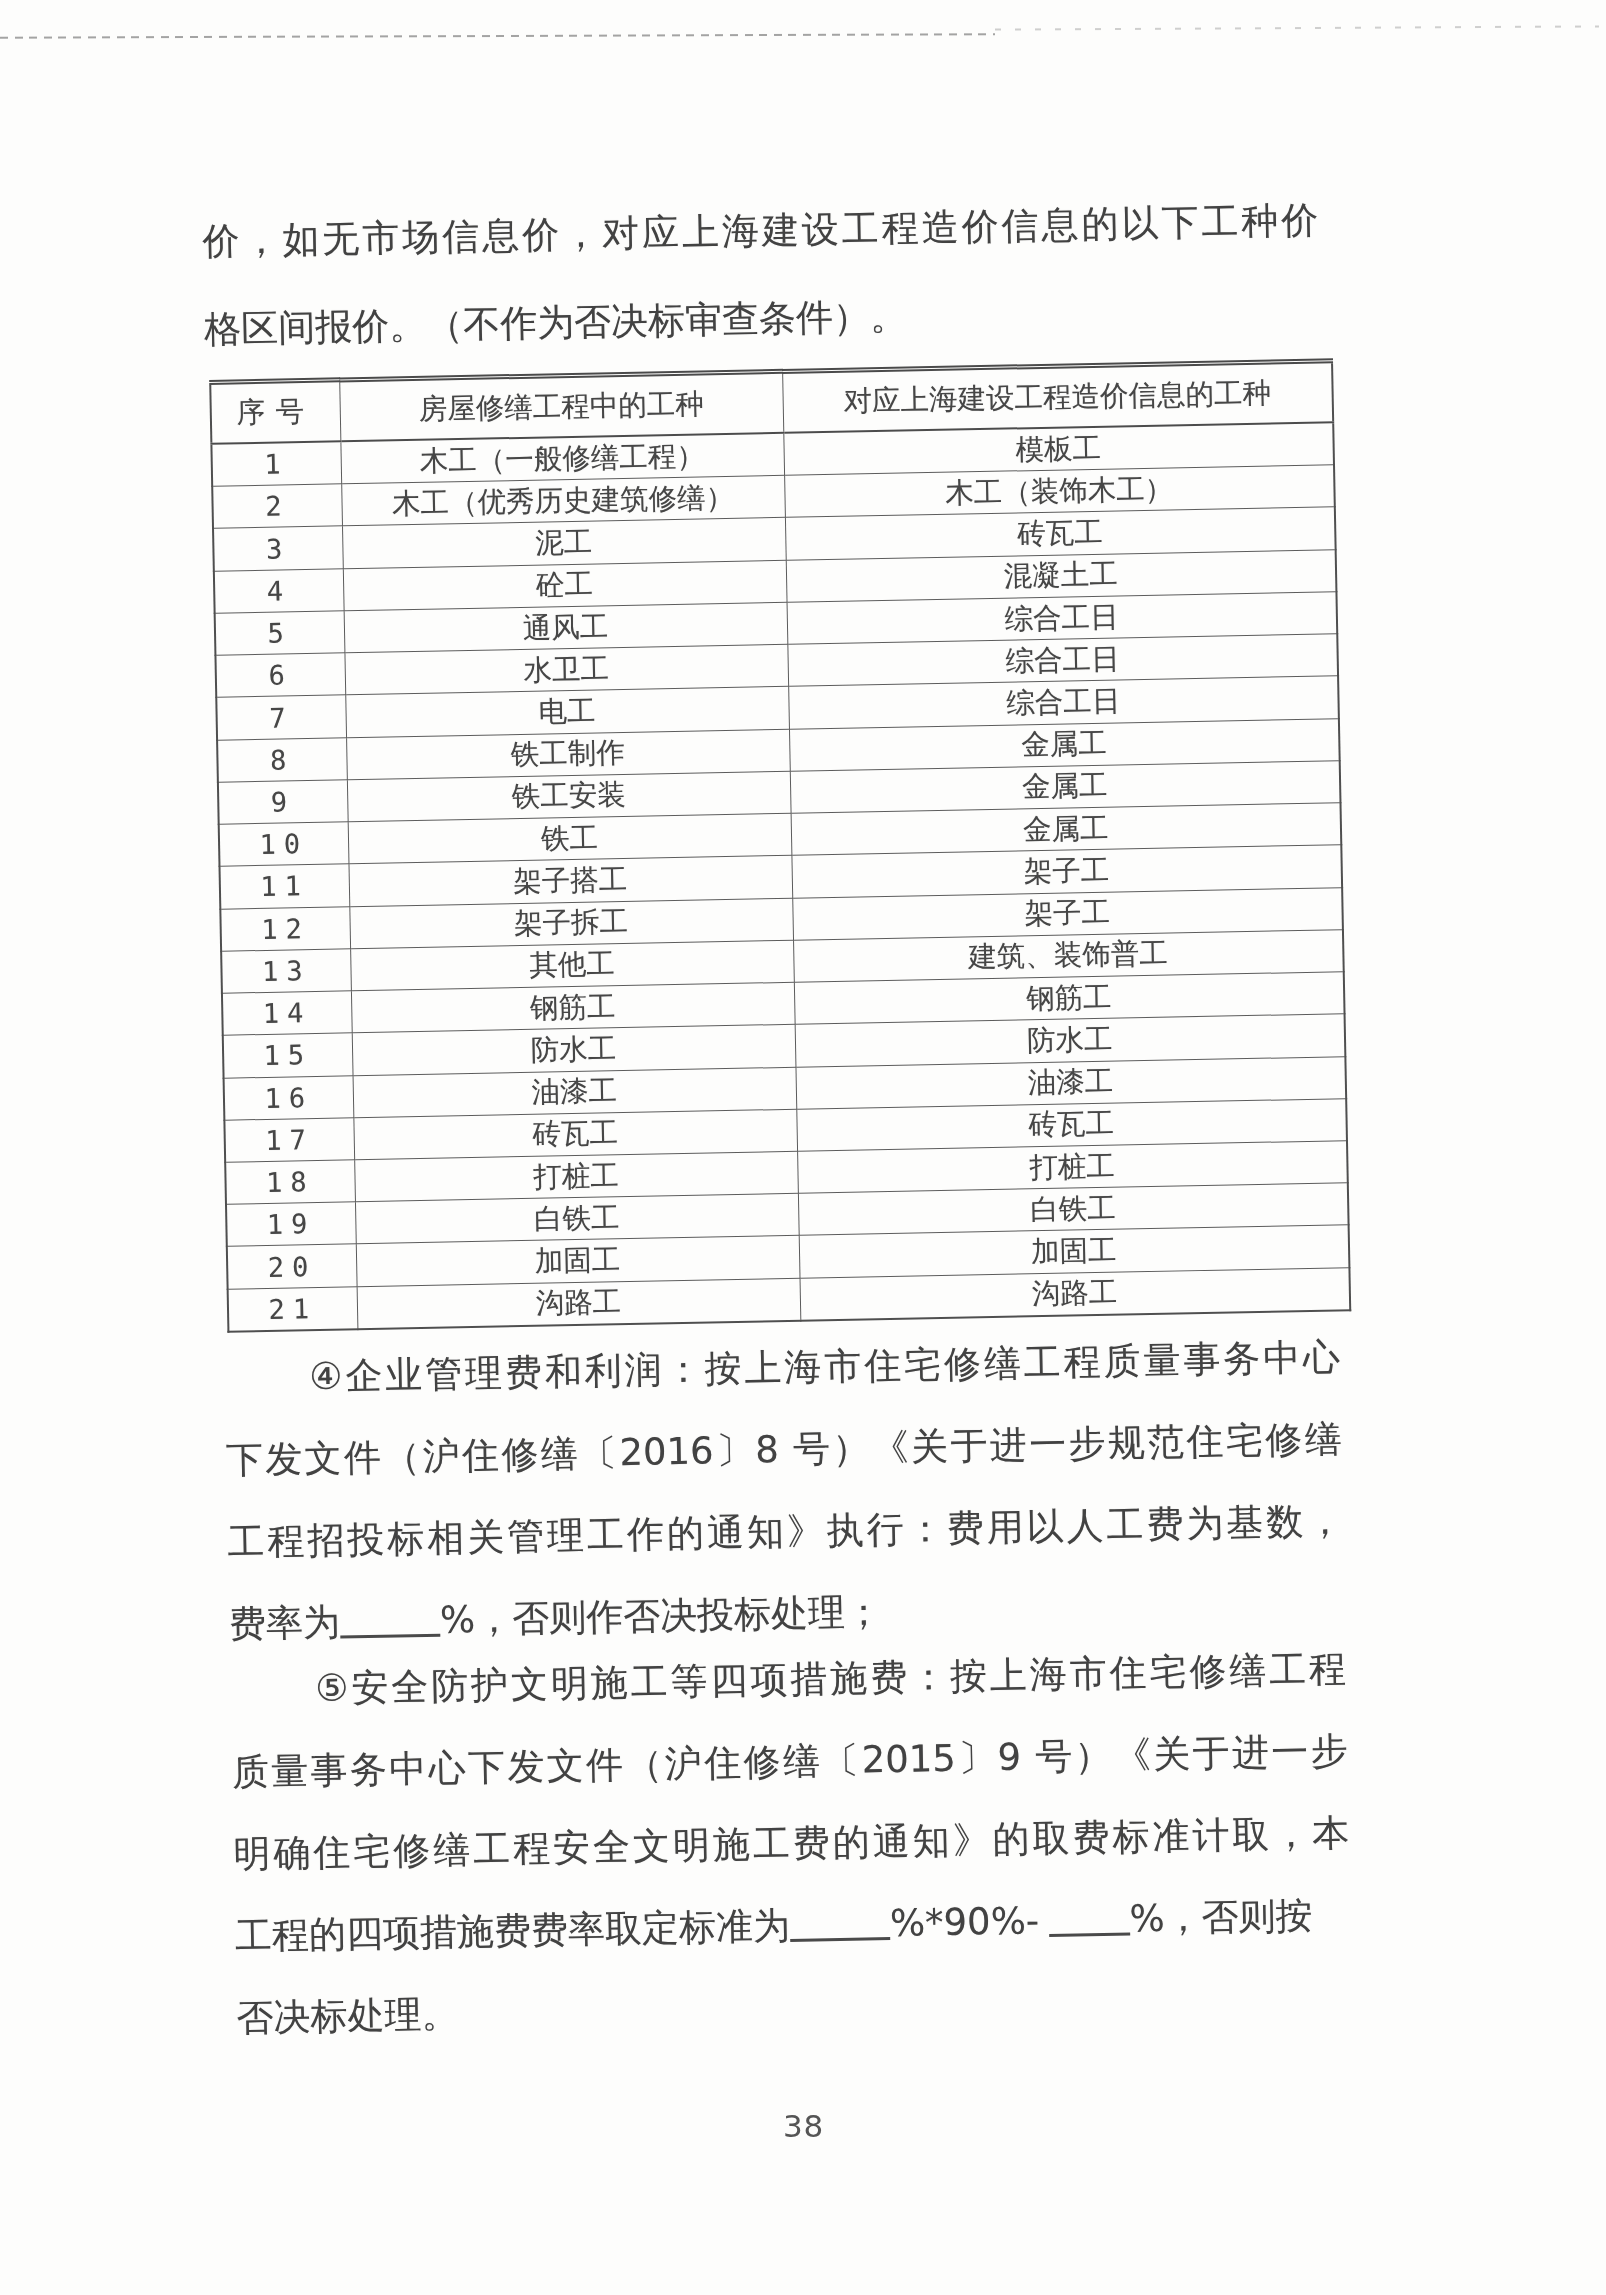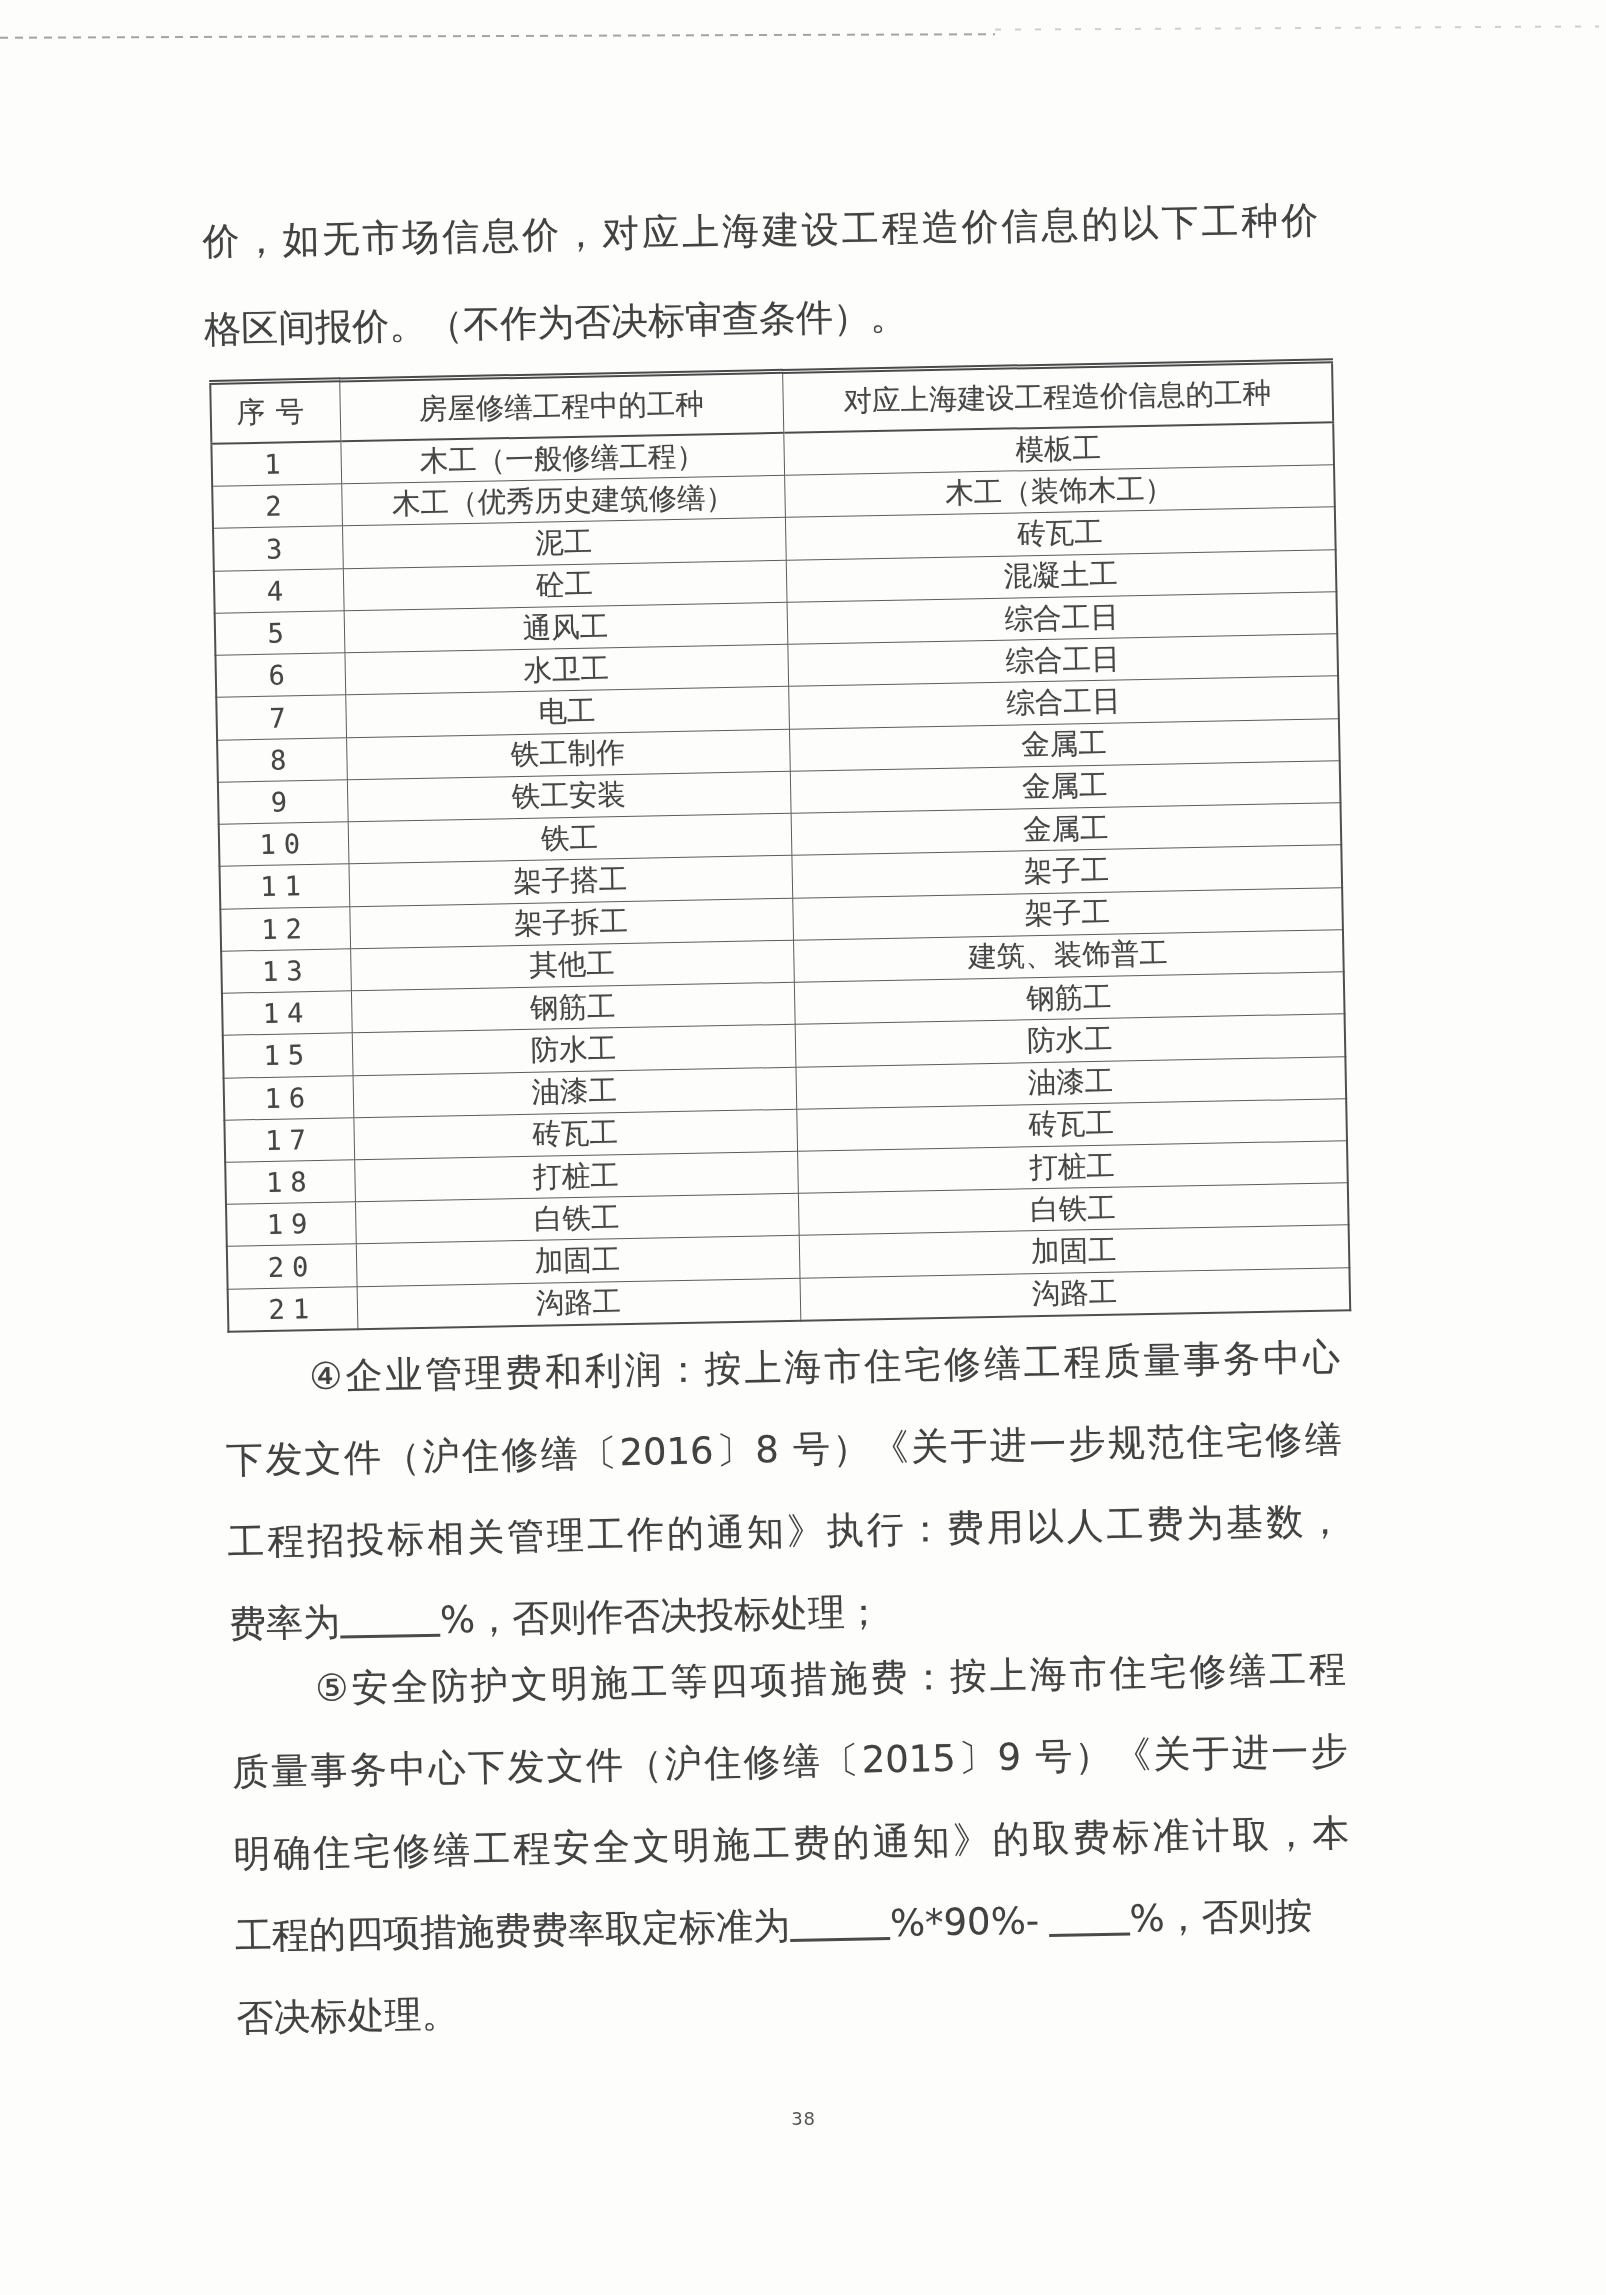--- a/index.html
+++ b/index.html
@@ -71,21 +71,21 @@
     border-bottom:2.7px solid #4c4c4c;
   }
   table.trades tbody td{height:41px;}
   col.c1{width:129px;}
   col.c2{width:443px;}
   col.c3{width:550px;}
   .num-col{letter-spacing:8px;font-family:"DejaVu Sans Mono","DejaVu Sans",monospace;font-size:27px;}
   th.seq{letter-spacing:10.6px;}
   .page-number{
     position:absolute;left:0;top:2108px;width:1607px;
-    text-align:center;font-size:18px;color:#555;
+    text-align:center;font-size:31px;color:#555;
     letter-spacing:0.7px;
     font-family:"DejaVu Sans",sans-serif;
   }
 </style>
 </head>
 <body>
 
 <div class="page">
   <div class="noise-line"></div>
   <div class="noise-line2"></div>

